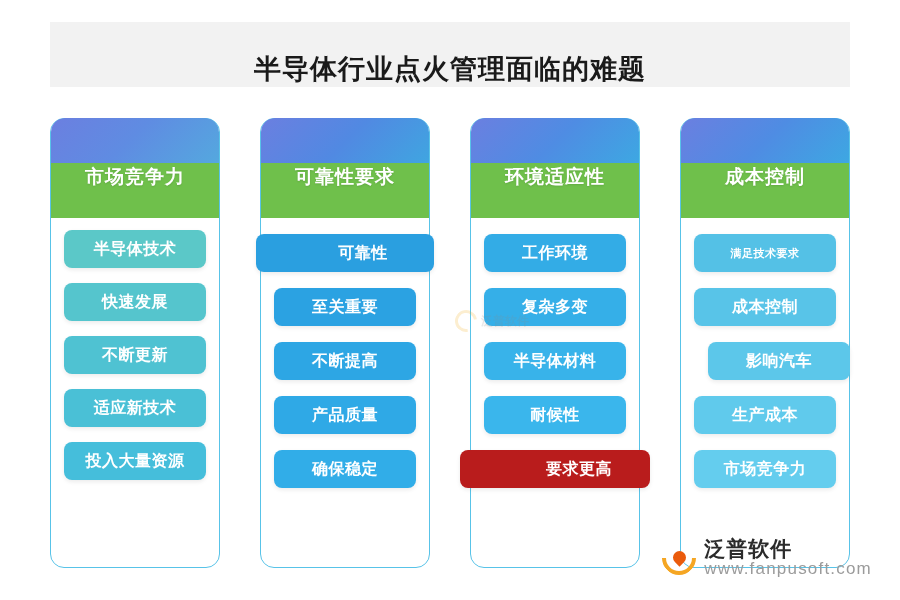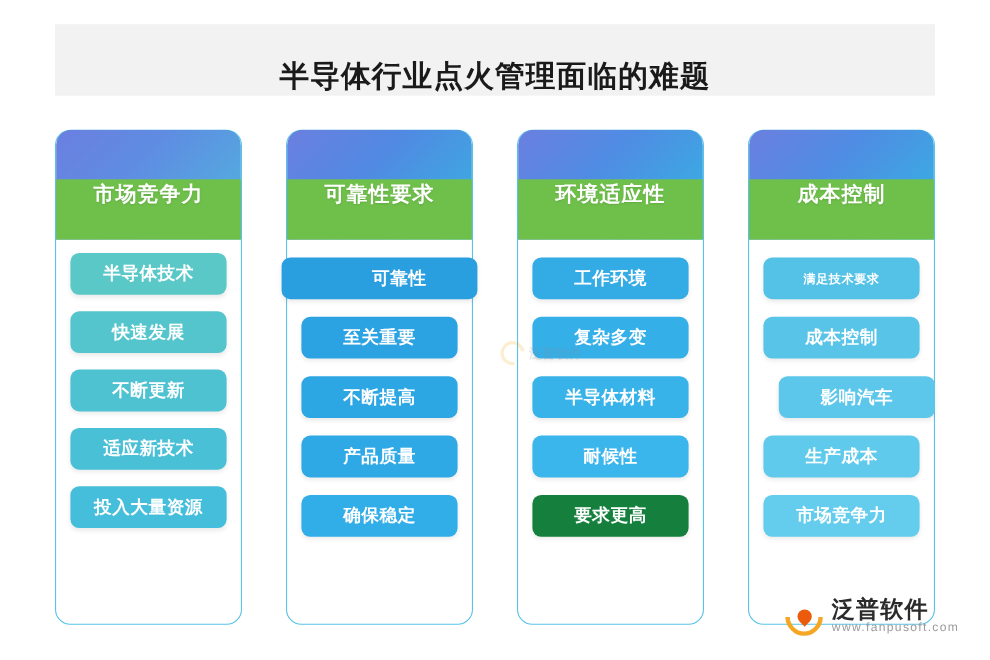--- a/index.html
+++ b/index.html
@@ -85,21 +85,21 @@
     border:4px solid #f5a623;border-radius:50%;
     border-right-color:transparent;border-top-color:transparent;
     transform:rotate(-45deg);
   }
   .brand-mark .dot{
     position:absolute;left:11px;top:10px;width:13px;height:13px;
     background:#ea5b0c;border-radius:50% 50% 50% 0;transform:rotate(-45deg);
   }
   .brand-txt{display:flex;flex-direction:column;line-height:1.05;}
   .brand-name{font-size:21px;font-weight:bold;color:#2b2b2b;letter-spacing:1px;}
-  .brand-url{font-size:11px;color:#9b9b9b;letter-spacing:1.2px;}
+  .brand-url{font-size:17px;color:#9b9b9b;letter-spacing:1.2px;}
 </style>
 </head>
 <body>
 
 <div class="title-bar">
   <div class="title-text">半导体行业点火管理面临的难题</div>
 </div>
 
 <div class="board">
 
@@ -132,21 +132,21 @@
   <div class="column col-3">
     <div class="col-head">
       <div class="grad" style="background:linear-gradient(135deg,#6b7fe0 0%,#4f8ce3 40%,#34b6e2 100%);"></div>
       <div class="grad" style="top:45px;bottom:0;border-radius:0;background:#6fc04b;"></div>
       <div class="label">环境适应性</div>
     </div>
     <div class="pill" style="background:#33ace6;">工作环境</div>
     <div class="pill" style="background:#35afe8;">复杂多变</div>
     <div class="pill" style="background:#38b3ea;">半导体材料</div>
     <div class="pill" style="background:#3ab6ec;">耐候性</div>
-    <div class="pill" style="background:#15803d;">要求更高</div>
+    <div class="pill" style="background:#b91c1c;padding-left:48px;">要求更高</div>
   </div>
 
   <div class="column col-4">
     <div class="col-head">
       <div class="grad" style="background:linear-gradient(135deg,#6b7fe0 0%,#4f8ce3 40%,#34b6e2 100%);"></div>
       <div class="grad" style="top:45px;bottom:0;border-radius:0;background:#6fc04b;"></div>
       <div class="label">成本控制</div>
     </div>
     <div class="pill" style="background:#54c1e6;font-size:11px;">满足技术要求</div>
     <div class="pill" style="background:#58c4e8;">成本控制</div>

